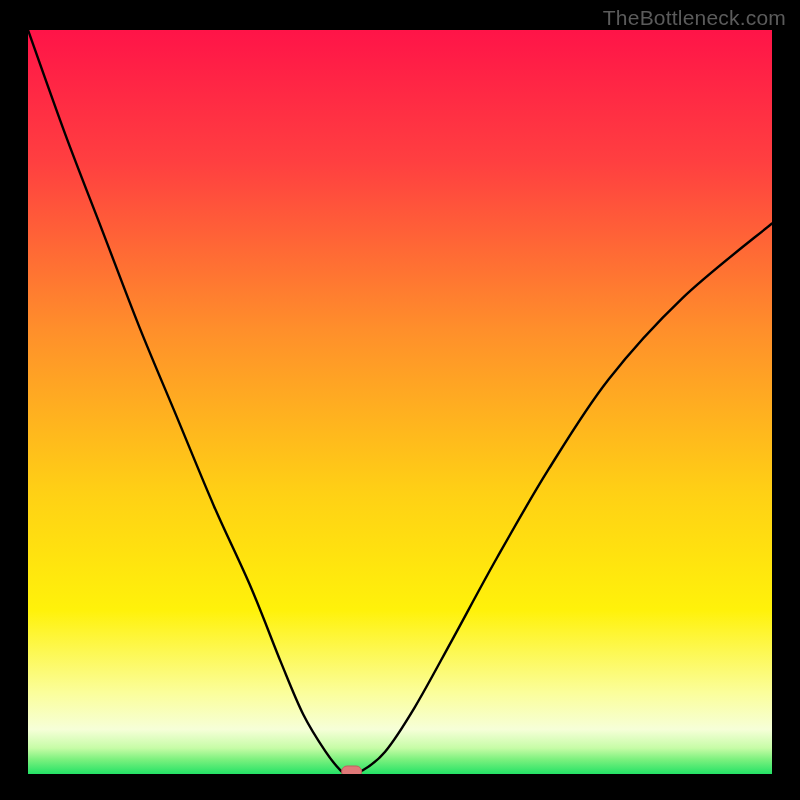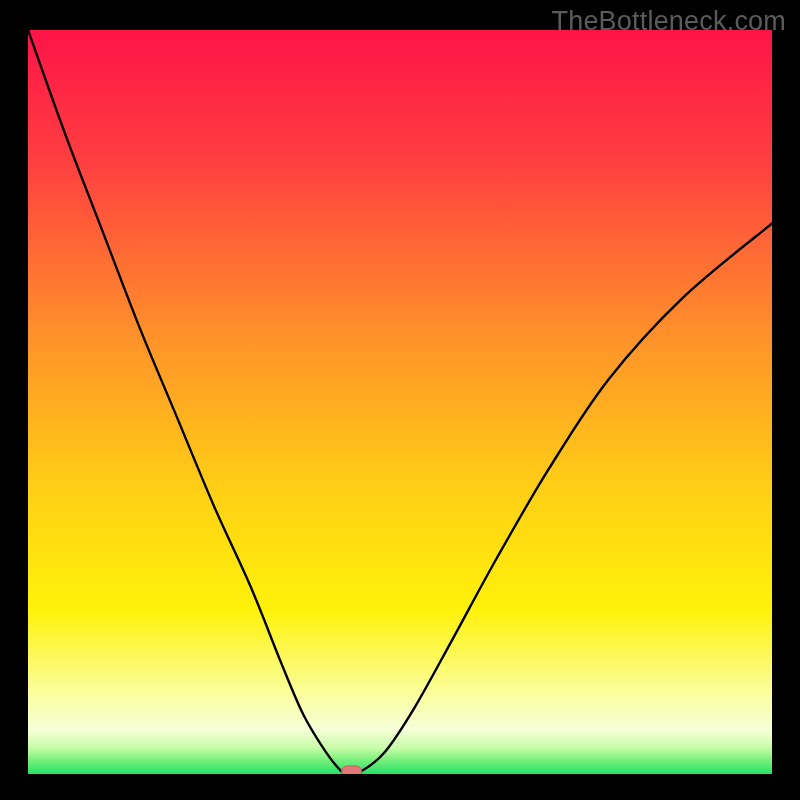--- a/index.html
+++ b/index.html
@@ -9,21 +9,21 @@
     height: 800px;
     background: #000;
     position: relative;
     font-family: Arial, Helvetica, sans-serif;
   }
   .watermark {
     position: absolute;
     top: 6px;
     right: 14px;
     color: #5b5b5b;
-    font-size: 27px;
+    font-size: 21px;
     font-weight: 400;
     letter-spacing: 0.2px;
   }
   .plot-wrap {
     position: absolute;
     left: 28px;
     top: 30px;
     width: 744px;
     height: 744px;
   }

